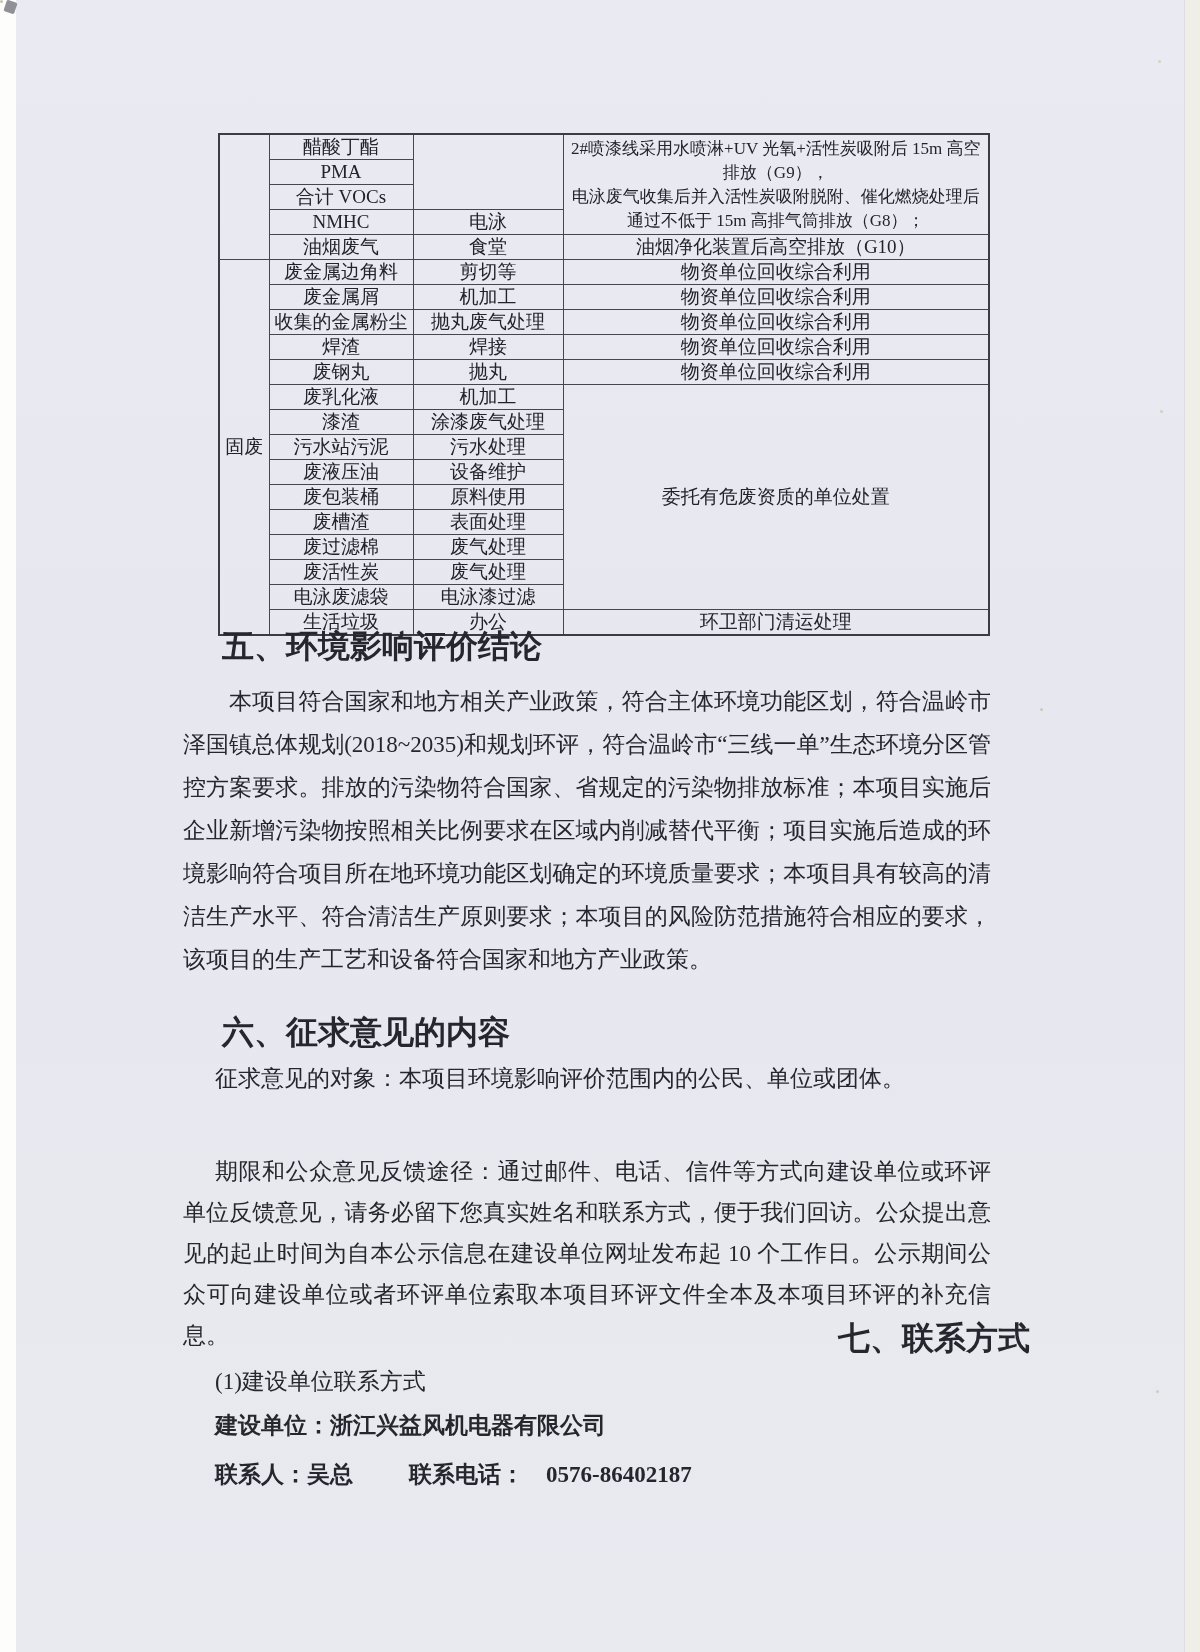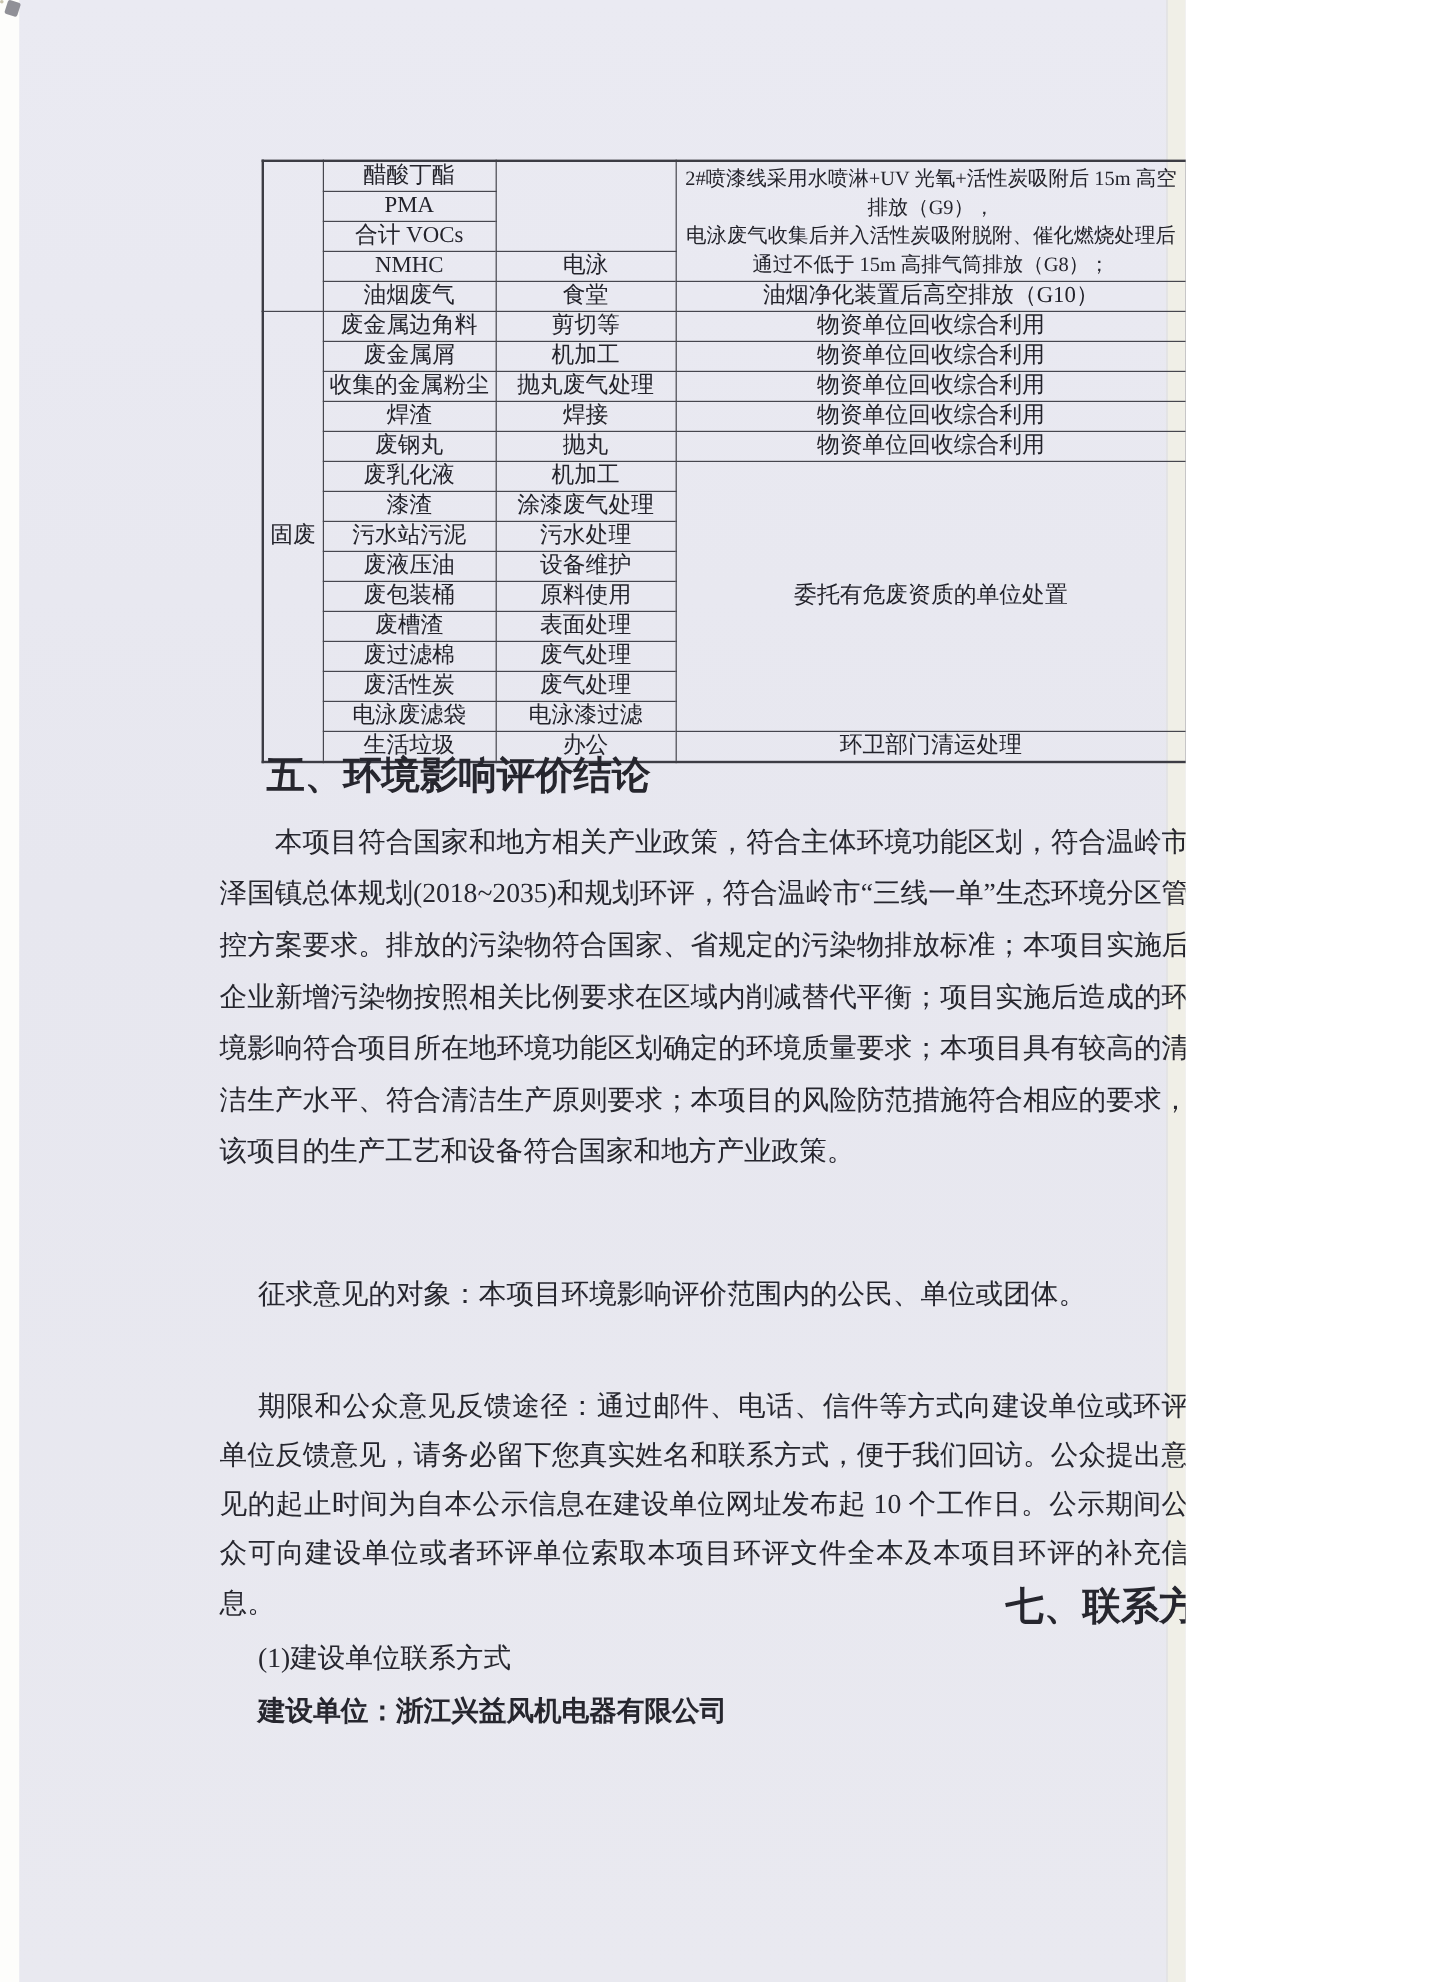--- a/index.html
+++ b/index.html
@@ -1,18 +1,18 @@
 <!DOCTYPE html>
 <html lang="zh"><head>
 <meta charset="utf-8">
 <style>
   html,body{margin:0;padding:0;background:#ffffff;}
   .paper{
     position:relative;
-    width:988px;height:1652px;
+    width:1200px;height:1652px;
     background:linear-gradient(180deg,#eaeaf2 0%,#e7e7ef 45%,#e9e9f0 100%);
     font-family:"Liberation Serif","DejaVu Serif",serif;
     color:#26262e;
     overflow:hidden;
   }
   
   .edge-left{position:absolute;left:0;top:0;width:16px;height:1652px;background:#fdfdfb;}
   .edge-right{position:absolute;right:0;top:0;width:15px;height:1652px;background:#f0efe7;border-left:1px solid #dcdce2;}
   .speck{position:absolute;width:3px;height:3px;border-radius:50%;background:#c9c4ae;
          box-shadow:1158px 60px 0 #d8d3c0, 1160px 410px 0 #d5d0bd, 1156px 1390px 0 #d2cdbb, 1040px 708px 0 #cfcaba;}
@@ -157,23 +157,27 @@
           <td>环卫部门清运处理</td>
         </tr>
       </tbody>
   </table>
 
   <h2 class="blk h" id="h5">五、环境影响评价结论</h2>
   <div class="blk para p5" id="p5a">
     <p>本项目符合国家和地方相关产业政策，符合主体环境功能区划，符合温岭市泽国镇总体规划(2018~2035)和规划环评，符合温岭市“三线一单”生态环境分区管控方案要求。排放的污染物符合国家、省规定的污染物排放标准；本项目实施后企业新增污染物按照相关比例要求在区域内削减替代平衡；项目实施后造成的环境影响符合项目所在地环境功能区划确定的环境质量要求；本项目具有较高的清洁生产水平、符合清洁生产原则要求；本项目的风险防范措施符合相应的要求，该项目的生产工艺和设备符合国家和地方产业政策。</p>
   </div>
 
+  <h2 class="blk h" id="h6">六、征求意见的内容</h2>
   <div class="blk para p6" id="p6a">
     <p>征求意见的对象：本项目环境影响评价范围内的公民、单位或团体。</p>
   </div>
   <div class="blk para p6c" id="p6c">
       <p>期限和公众意见反馈途径：通过邮件、电话、信件等方式向建设单位或环评单位反馈意见，请务必留下您真实姓名和联系方式，便于我们回访。公众提出意见的起止时间为自本公示信息在建设单位网址发布起 10 个工作日。公示期间公众可向建设单位或者环评单位索取本项目环评文件全本及本项目环评的补充信息。</p>
     </div>
 
   <h2 class="blk h" id="h7">七、联系方式</h2>
   <div class="blk line" id="p7a">(1)建设单位联系方式</div>
   <div class="blk line bold" id="p7b">建设单位：浙江兴益风机电器有限公司</div>
+  <div class="blk line bold" id="p7c">
+    <span>联系人：</span><span>吴总</span><span class="gap-phone">联系电话：</span><span class="gap-num">0576-86402187</span>
+  </div>
 </div>
 
 </body></html>

